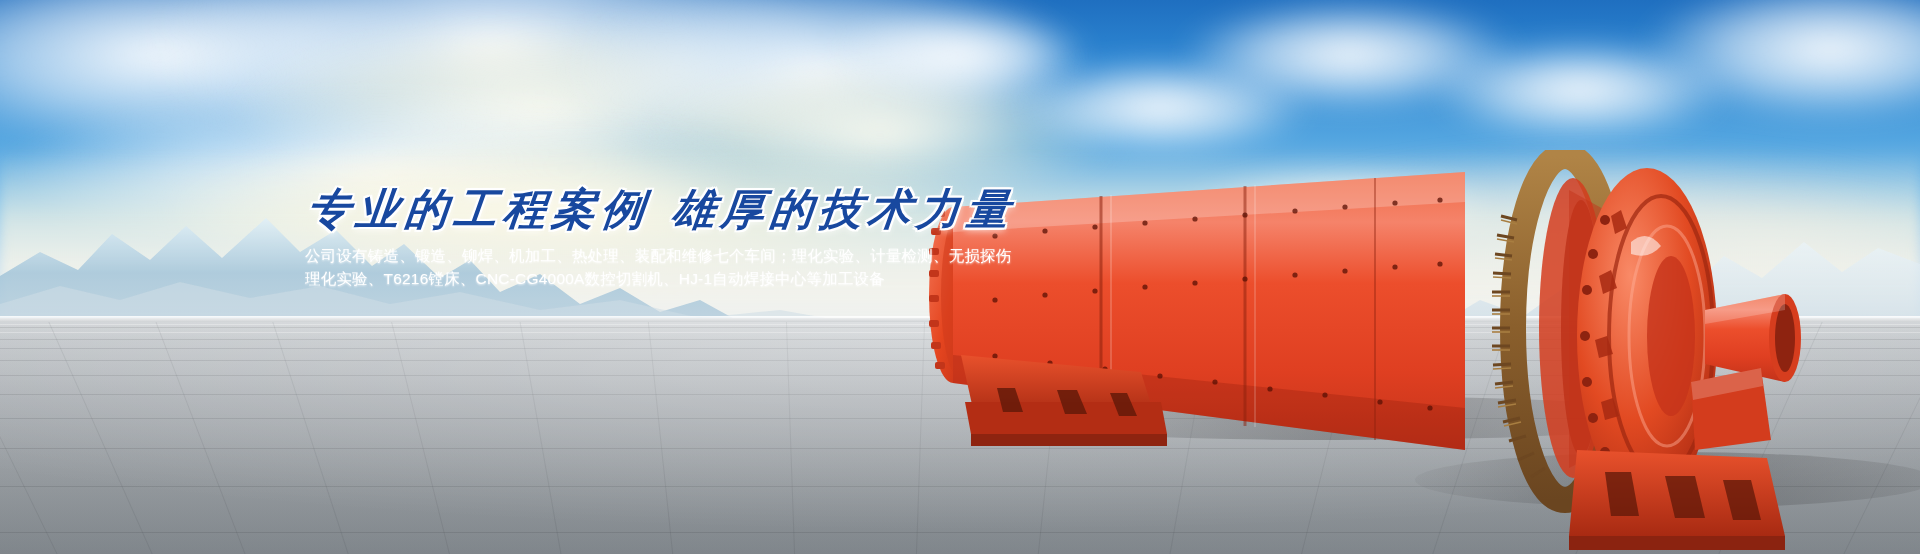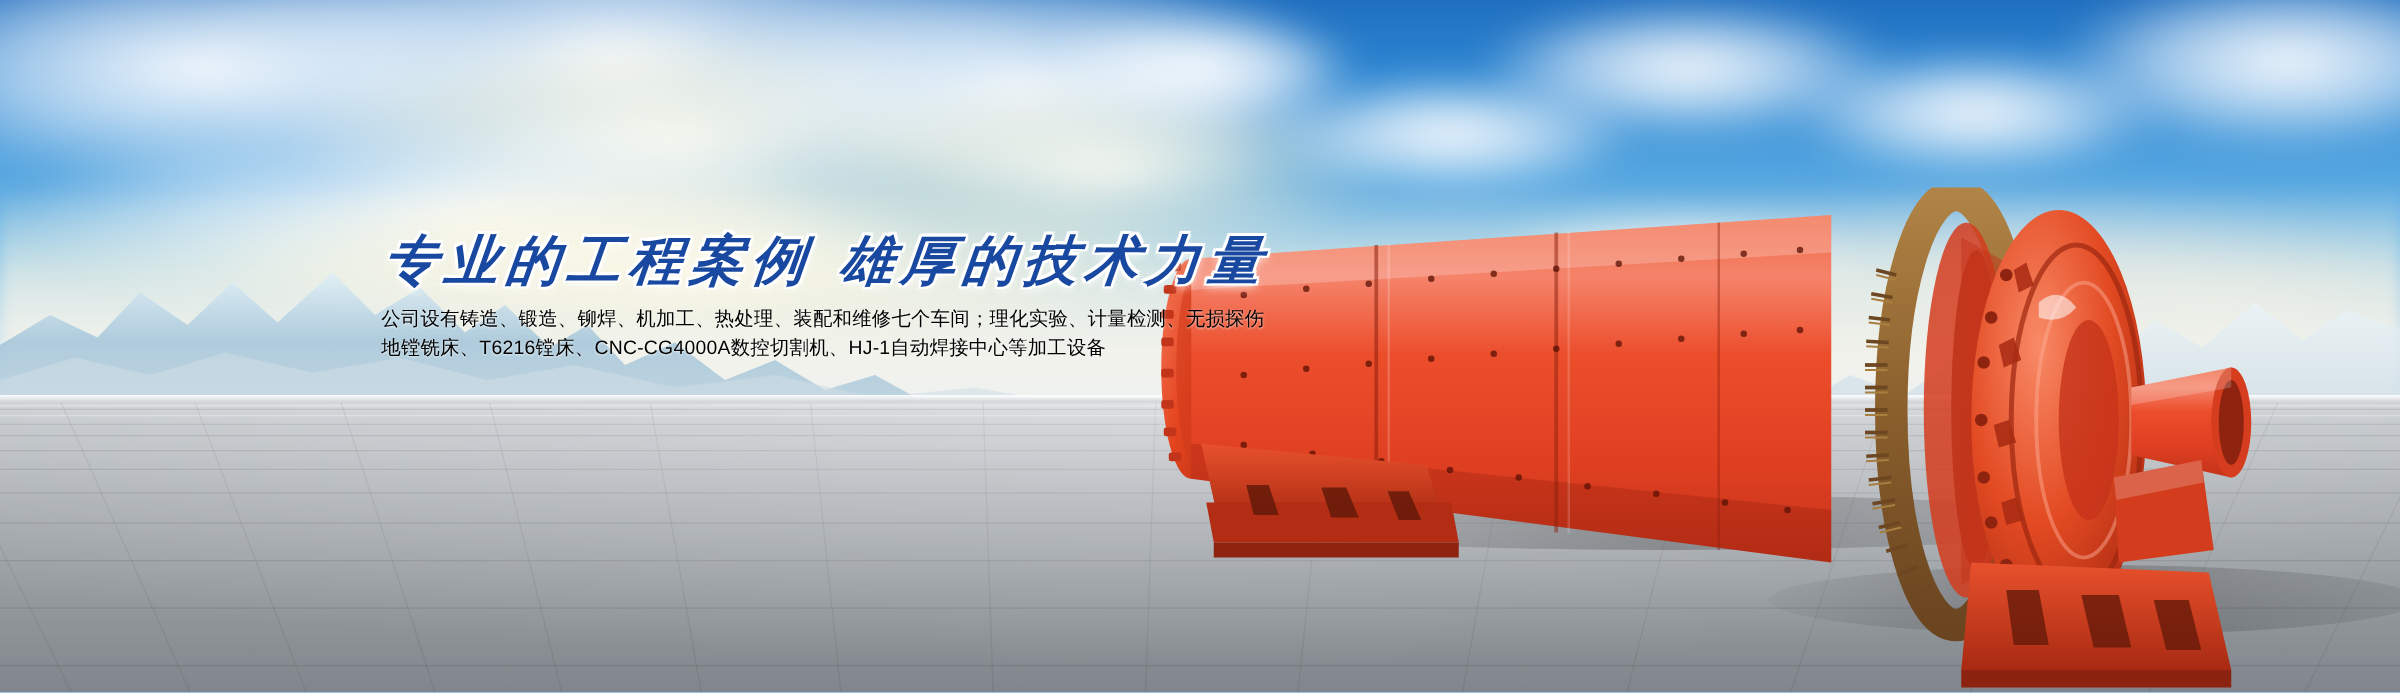--- a/index.html
+++ b/index.html
@@ -69,21 +69,21 @@
       0 2px 0 rgba(255,255,255,.95),0 -2px 0 rgba(255,255,255,.95),
       2px 2px 0 rgba(255,255,255,.9),-2px -2px 0 rgba(255,255,255,.9),
       2px -2px 0 rgba(255,255,255,.9),-2px 2px 0 rgba(255,255,255,.9),
       0 3px 7px rgba(255,255,255,.85);
     white-space:nowrap;
     margin:0 0 14px 0;
     transform:skewX(-6deg);
     transform-origin:left bottom;
   }
   .headline .gap{display:inline-block;width:22px;}
-  .body-lines{font-size:15.5px;line-height:22.5px;color:#000000;letter-spacing:.2px;}
+  .body-lines{font-size:15.5px;line-height:22.5px;color:#ffffff;letter-spacing:.2px;}
   .body-lines div{white-space:nowrap;text-shadow:0 1px 2px rgba(255,255,255,.75);}
 
   
   .mill{position:absolute;left:905px;top:150px;width:1015px;height:404px;}
   .mill svg{display:block;}
 </style>
 </head>
 <body>
 
 <div id="banner">
@@ -358,17 +358,17 @@
         <path d="M786,232 L856,218 L858,236 L788,250 Z" fill="rgba(255,255,255,0.2)"></path>
       </g>
 
     </svg>
   </div>
 
   <div class="copy">
     <h1 class="headline"><span>专业的工程案例</span><span class="gap"></span><span>雄厚的技术力量</span></h1>
     <div class="body-lines">
       <div>公司设有铸造、锻造、铆焊、机加工、热处理、装配和维修七个车间；理化实验、计量检测、无损探伤</div>
-      <div>地镗铣床、T6216镗床、CNC-CG4000A数控切割机、HJ-1自动焊接中心等加工设备</div>
+      <div>理化实验、T6216镗床、CNC-CG4000A数控切割机、HJ-1自动焊接中心等加工设备</div>
     </div>
   </div>
 
 </div>
 
 </body></html>

